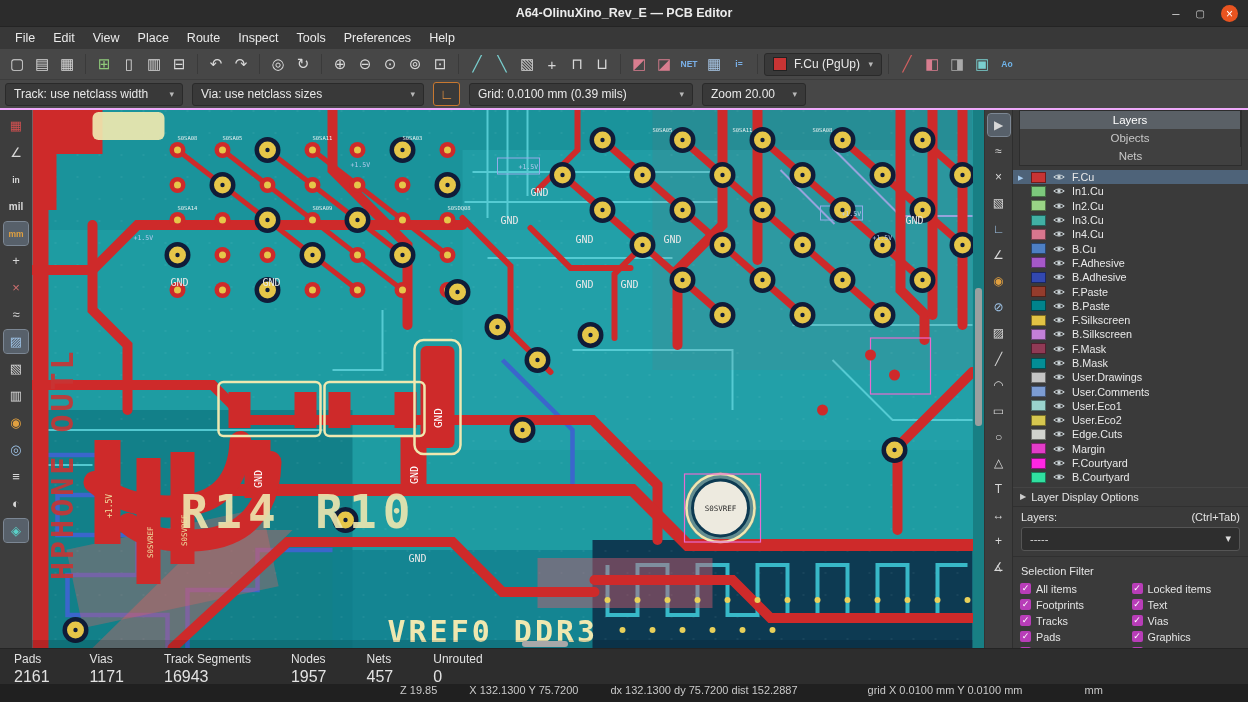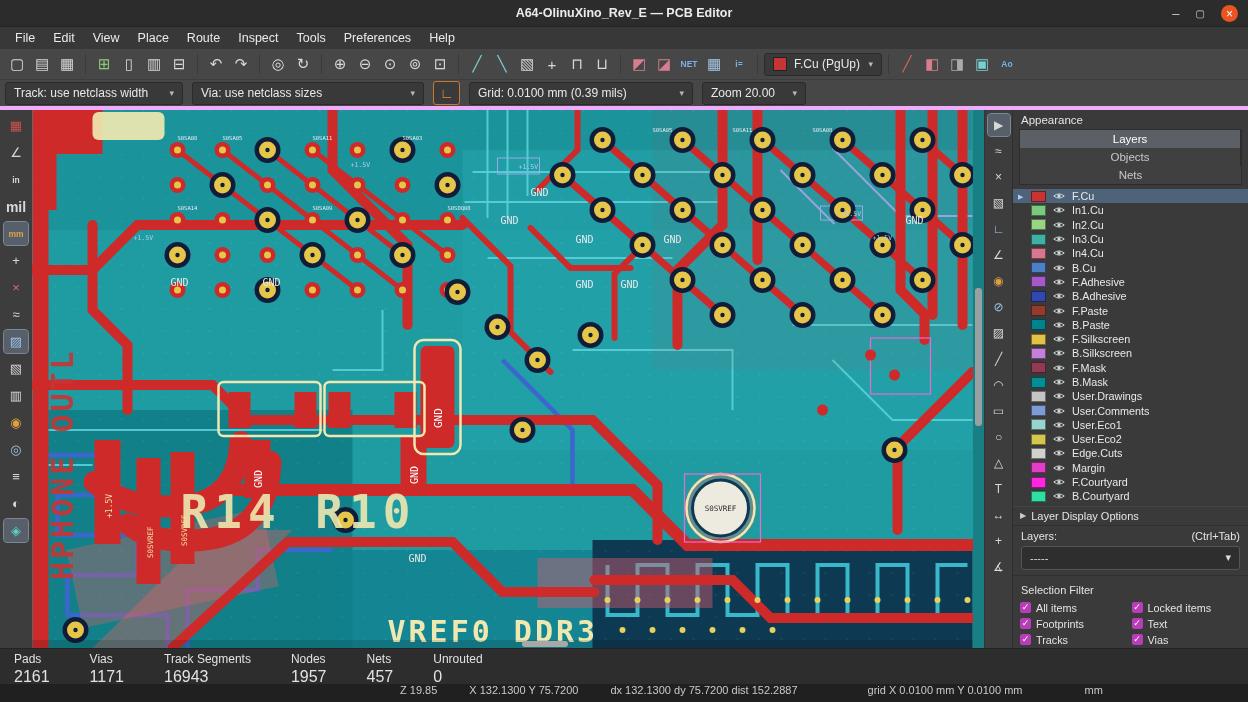--- a/index.html
+++ b/index.html
@@ -19,21 +19,21 @@
 
   
   .menubar{position:absolute;top:27px;left:0;right:0;height:22px;background:#383838;
            display:flex;align-items:center;padding-left:6px;}
   .menu-item{padding:2px 9px;font-size:12.5px;color:#eaeaea;}
 
   
   .toolbar1{position:absolute;top:49px;left:0;right:0;height:31px;background:#474747;
             display:flex;align-items:center;padding:0 5px;gap:1px;border-bottom:1px solid #3d3d3d;box-sizing:border-box;}
   .toolbar2{position:absolute;top:80px;left:0;right:0;height:30px;background:#474747;
-            display:flex;align-items:center;gap:9px;padding-left:5px;border-bottom:4px solid #f0abfc;box-sizing:border-box;}
+            display:flex;align-items:center;gap:9px;padding-left:5px;border-bottom:2px solid #f0abfc;box-sizing:border-box;}
   .tbtn{width:24px;height:24px;display:flex;align-items:center;justify-content:center;
         font-size:15px;color:#d8d8d8;border-radius:3px;flex:0 0 auto;}
   .tbtn.active{background:#57606a;outline:1px solid #7c8794;}
   .tsep{width:1px;height:20px;background:#3a3a3a;margin:0 5px;flex:0 0 auto;}
   .iconrow{display:flex;align-items:center;gap:1px;}
   .dd{height:23px;background:#393939;border:1px solid #2a2a2a;border-radius:3px;
       display:flex;align-items:center;gap:7px;padding:0 8px;font-size:12px;color:#e8e8e8;box-sizing:border-box;}
   .dd .dd-arrow{margin-left:auto;font-size:9px;color:#b8b8b8;}
   .dd .swatch{width:12px;height:12px;border:1px solid #222;flex:0 0 auto;}
   .dd-track{width:178px;}
@@ -198,21 +198,21 @@
       <span class="dd-arrow">▾</span>
     </div>
   </div>
 
   <div class="main">
 
     <div class="left-toolbar" id="left-toolbar">
         <span class="tbtn" style="color: rgb(208, 80, 80);">▦</span>
         <span class="tbtn">∠</span>
         <span class="tbtn" style="font-size: 8.5px; font-weight: bold;">in</span>
-        <span class="tbtn" style="font-size: 14px; font-weight: bold;">mil</span>
+        <span class="tbtn" style="font-size: 10px; font-weight: bold;">mil</span>
         <span class="tbtn active" style="color: rgb(224, 160, 64); font-size: 8.5px; font-weight: bold;">mm</span>
         <span class="tbtn">+</span>
         <span class="tbtn" style="color: rgb(208, 112, 112);">×</span>
         <span class="tbtn">≈</span>
         <span class="tbtn active" style="color: rgb(159, 196, 232);">▨</span>
         <span class="tbtn">▧</span>
         <span class="tbtn">▥</span>
         <span class="tbtn" style="color: rgb(224, 160, 64);">◉</span>
         <span class="tbtn" style="color: rgb(159, 196, 232);">◎</span>
         <span class="tbtn">≡</span>
@@ -639,21 +639,20 @@
         <span class="tbtn">▭</span>
         <span class="tbtn">○</span>
         <span class="tbtn">△</span>
         <span class="tbtn">T</span>
         <span class="tbtn">↔</span>
         <span class="tbtn">+</span>
         <span class="tbtn">∡</span>
       </div>
 
     <div class="panel">
-      <div class="panel-title">Appearance</div>
       <div class="tabs" id="appearance-tabs">
           <span class="tab active">Layers</span>
           <span class="tab">Objects</span>
           <span class="tab">Nets</span>
         </div>
       <div class="layers-list" id="layers-list">
           <div class="layer-row selected">
             <span class="layer-arrow">▶</span>
             <span class="layer-swatch" style="background: rgb(200, 52, 52);"></span>
             <span class="layer-eye">

